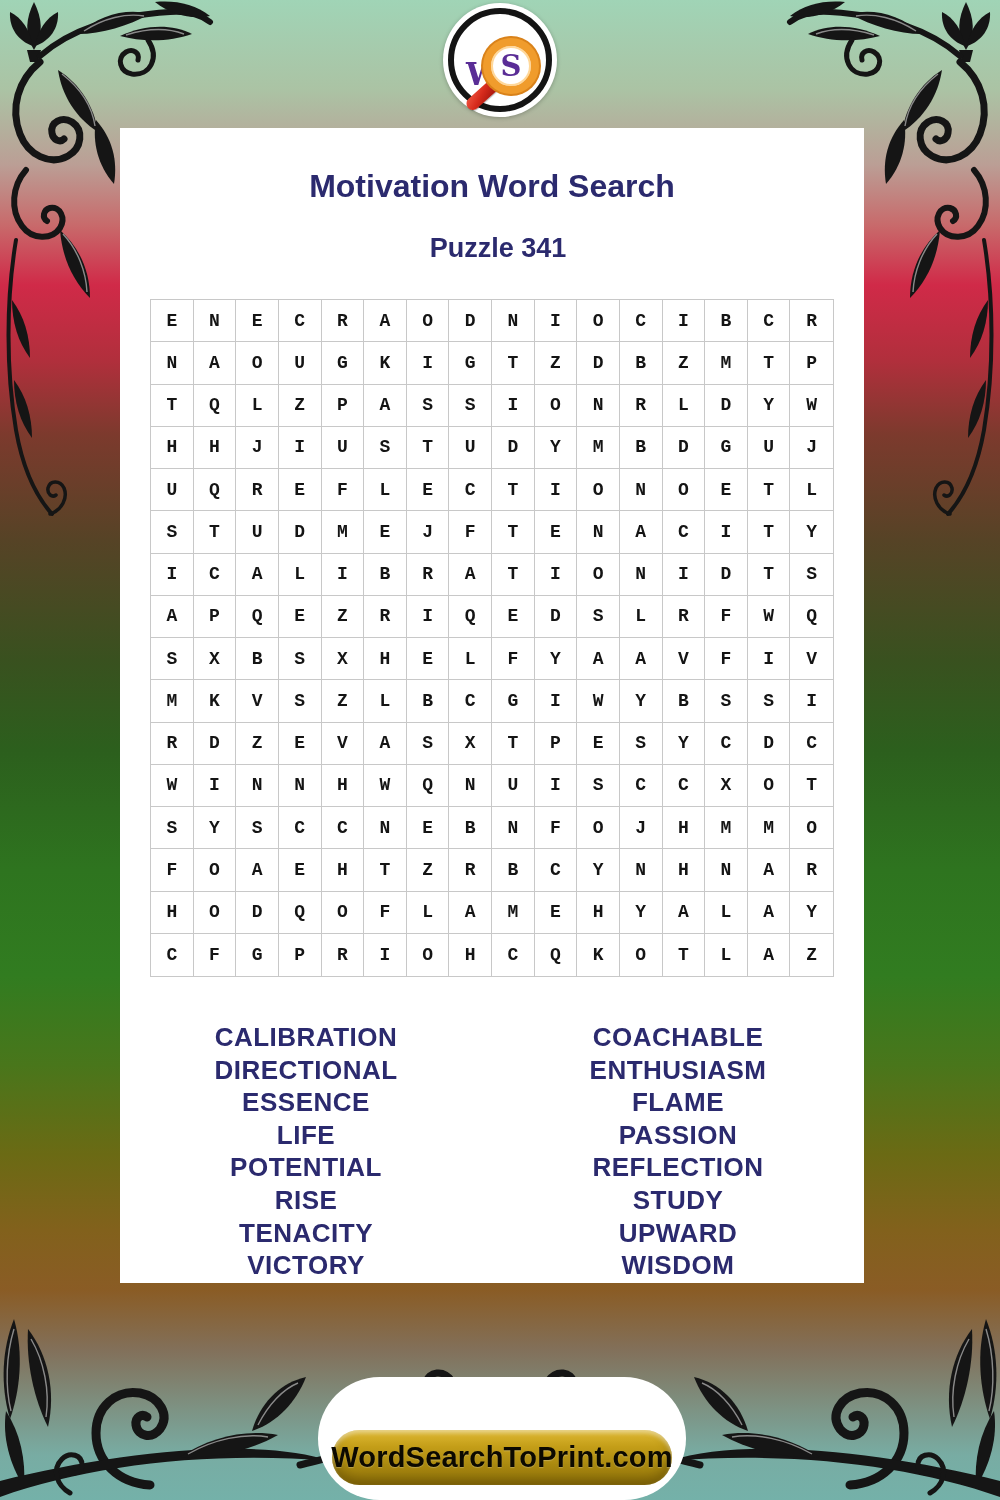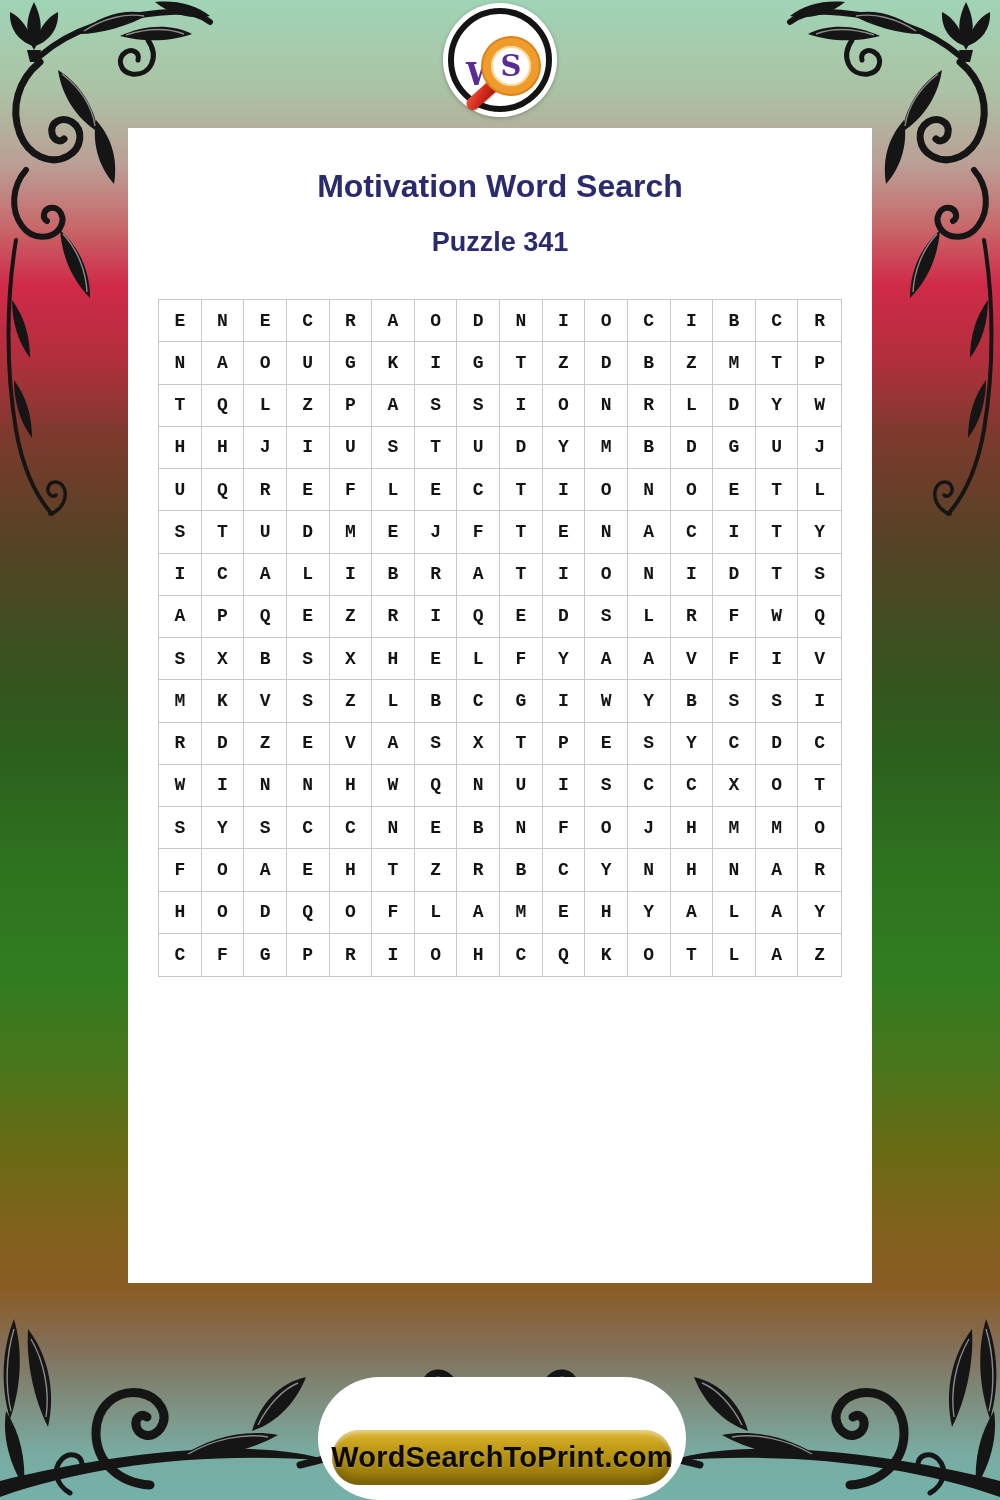--- a/index.html
+++ b/index.html
@@ -12,26 +12,26 @@
       #b12f3c 24%, #7c3a2d 29%, #564326 36%, #39511f 44%, #2c5f1d 50%,
       #2e741f 58%, #317c20 65%, #49761b 71%, #6b6a14 77%, #82611c 82%,
       #8a5c25 86%, #82705a 90%, #7d9384 94%, #78aca3 97%, #74b1a9 100%);}
 
   .orn{position:absolute;pointer-events:none;}
   .orn-tl{left:0;top:0;width:220px;height:530px;}
   .orn-tr{right:0;top:0;width:220px;height:530px;transform:scaleX(-1);}
   .orn-bl{left:0;bottom:0;width:500px;height:185px;}
   .orn-br{right:0;bottom:0;width:500px;height:185px;transform:scaleX(-1);}
 
-  .card{position:absolute;left:128px;top:128px;width:744px;height:1155px;background:#ffffff;}
+  .card{position:absolute;left:120px;top:128px;width:744px;height:1155px;background:#ffffff;}
 
   .title{position:absolute;left:0;top:40px;width:100%;text-align:center;
     font-size:32px;font-weight:bold;color:#2b2a6e;margin:0;}
   .subtitle{position:absolute;left:0;top:99px;width:100%;text-align:center;
-    font-size:27px;font-weight:bold;color:#2b2a6e;margin:0;}
+    font-size:27px;font-weight:bold;color:#2b2a6e;margin:6px;}
 
   .grid{position:absolute;left:30px;top:171px;width:684px;height:678px;
     display:grid;grid-template-columns:repeat(16,1fr);grid-template-rows:repeat(16,1fr);
     border:1px solid #c8c8c8;background:#fff;box-sizing:border-box;}
   .cell{border-right:1px solid #c8c8c8;border-bottom:1px solid #c8c8c8;
     display:flex;align-items:center;justify-content:center;
     font-family:"Liberation Mono",monospace;font-weight:bold;font-size:18px;color:#141414;}
   .cell:nth-child(16n){border-right:none;}
   .cell:nth-child(n+241){border-bottom:none;}
 
@@ -395,20 +395,40 @@
         <div class="cell">Q</div>
         <div class="cell">K</div>
         <div class="cell">O</div>
         <div class="cell">T</div>
         <div class="cell">L</div>
         <div class="cell">A</div>
         <div class="cell">Z</div>
       </div>
 
     <div class="words">
+      <div class="wcol" id="words-left">
+          <div class="word">CALIBRATION</div>
+          <div class="word">DIRECTIONAL</div>
+          <div class="word">ESSENCE</div>
+          <div class="word">LIFE</div>
+          <div class="word">POTENTIAL</div>
+          <div class="word">RISE</div>
+          <div class="word">TENACITY</div>
+          <div class="word">VICTORY</div>
+        </div>
+      <div class="wcol" id="words-right">
+          <div class="word">COACHABLE</div>
+          <div class="word">ENTHUSIASM</div>
+          <div class="word">FLAME</div>
+          <div class="word">PASSION</div>
+          <div class="word">REFLECTION</div>
+          <div class="word">STUDY</div>
+          <div class="word">UPWARD</div>
+          <div class="word">WISDOM</div>
+        </div>
     </div>
   </div>
 
   <div class="logo">
     <div class="logo-ring">
       <span class="logo-letter logo-w">W</span>
       <span class="logo-letter logo-p">P</span>
       <div class="mag-handle"></div>
       <div class="mag-ring">
         <span class="logo-s">S</span>

